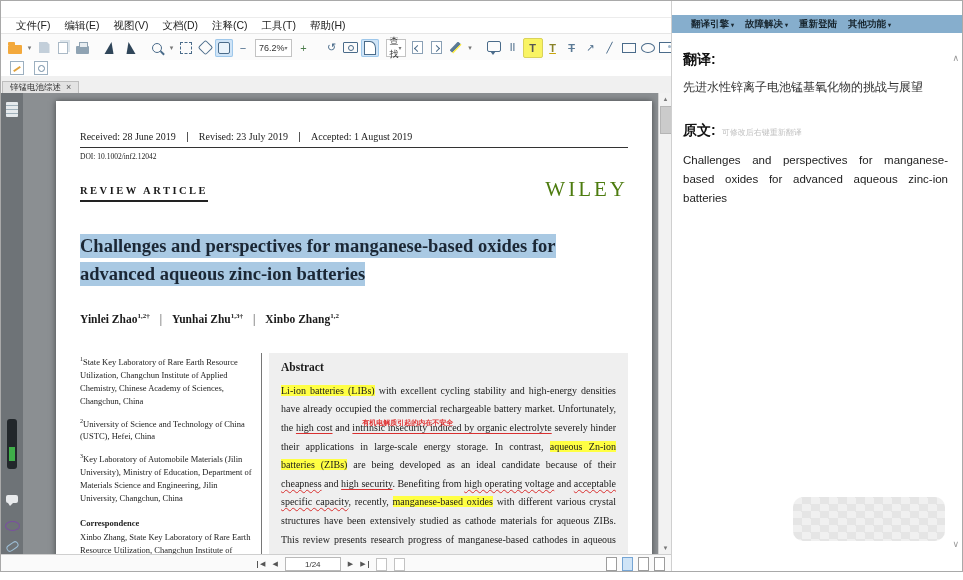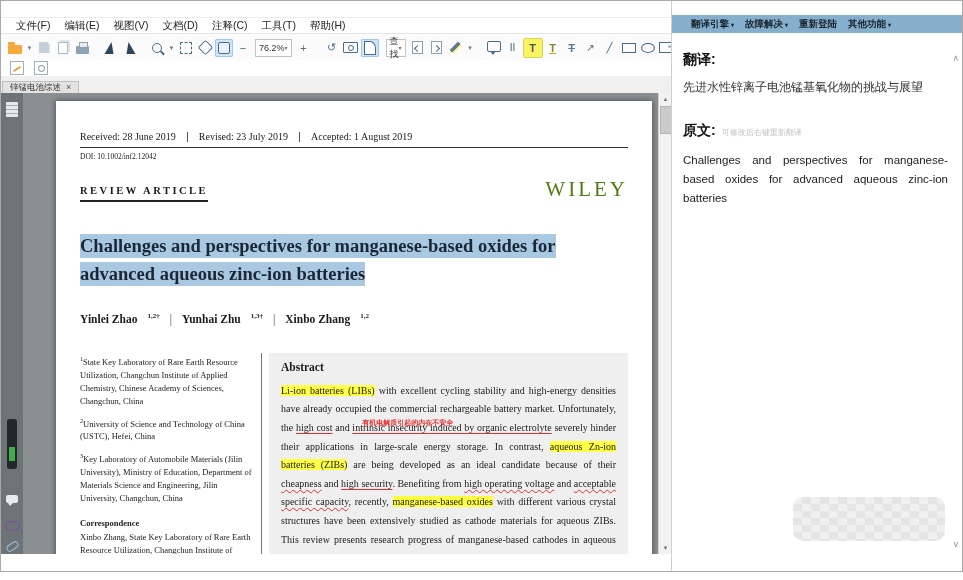--- a/index.html
+++ b/index.html
@@ -103,21 +103,21 @@
   .p-recv{display:flex;align-items:center;gap:11px;font-size:10px;border-bottom:1.5px solid #333;
           padding-bottom:5px;margin-bottom:4px;}
   .rsep{width:1px;height:10px;background:#555;}
   .p-doi{font-size:7.5px;margin-bottom:16px;}
   .p-row{display:flex;justify-content:space-between;align-items:flex-end;margin-bottom:30px;}
   .p-type{font-size:10.5px;font-weight:bold;letter-spacing:2.5px;border-bottom:2.5px solid #222;padding-bottom:4px;}
   .p-wiley{font-size:21px;letter-spacing:3px;color:#4d7c0f;}
   .p-title{font-size:18.5px;font-weight:bold;line-height:28px;color:#1b2735;margin:0 0 24px 0;max-width:525px;}
   .hl-blue{background:#a9c9e3;padding:2px 0;box-decoration-break:clone;-webkit-box-decoration-break:clone;}
   .p-authors{font-size:11.5px;font-weight:bold;margin-bottom:28px;}
-  .p-authors sup{font-size:7px;margin-left:10px;}
+  .p-authors sup{font-size:7px;}
   .p-authors .pipe{margin:0 10px;font-weight:normal;color:#444;}
   .p-cols{display:flex;align-items:stretch;}
   .p-left{width:172px;font-size:8.5px;line-height:13px;color:#222;}
   .p-left p{margin:0 0 7px 0;}
   .p-left sup{font-size:6px;}
   .corr-h{font-weight:bold;margin:12px 0 1px 0;}
   .p-divider{width:1px;background:#777;margin:0 7px 0 9px;}
   .p-abs{flex:1;background:#efefef;padding:8px 12px 60px 12px;}
   .p-abs-h{font-weight:bold;font-size:11.5px;margin-bottom:9px;}
   .p-abs-t{font-size:10px;line-height:18.6px;text-align:justify;margin:0;}
@@ -319,20 +319,37 @@
       </div>
     </div>
 
     <div class="vscroll">
       <span class="vs-up">▲</span>
       <span class="vs-thumb"></span>
       <span class="vs-down">▼</span>
     </div>
   </div>
 
+  <div class="statusbar">
+    <div class="sb-nav">
+      <span class="navbtn nav-first">◀</span>
+      <span class="navbtn">◀</span>
+      <span class="pagebox">1/24</span>
+      <span class="navbtn">▶</span>
+      <span class="navbtn nav-last">▶</span>
+      <span class="sb-mini"></span>
+      <span class="sb-mini"></span>
+    </div>
+    <div class="sb-views" id="sbviews">
+        <span class="vw"></span>
+        <span class="vw act"></span>
+        <span class="vw"></span>
+        <span class="vw"></span>
+      </div>
+  </div>
 
   <div class="panel">
     <div class="panel-menu" id="panelmenu">
         <span class="pm">翻译引擎<span class="cvv">▾</span></span>
         <span class="pm">故障解决<span class="cvv">▾</span></span>
         <span class="pm">重新登陆</span>
         <span class="pm">其他功能<span class="cvv">▾</span></span>
       </div>
     <div class="panel-body">
       <div class="pb-label">翻译:</div>

